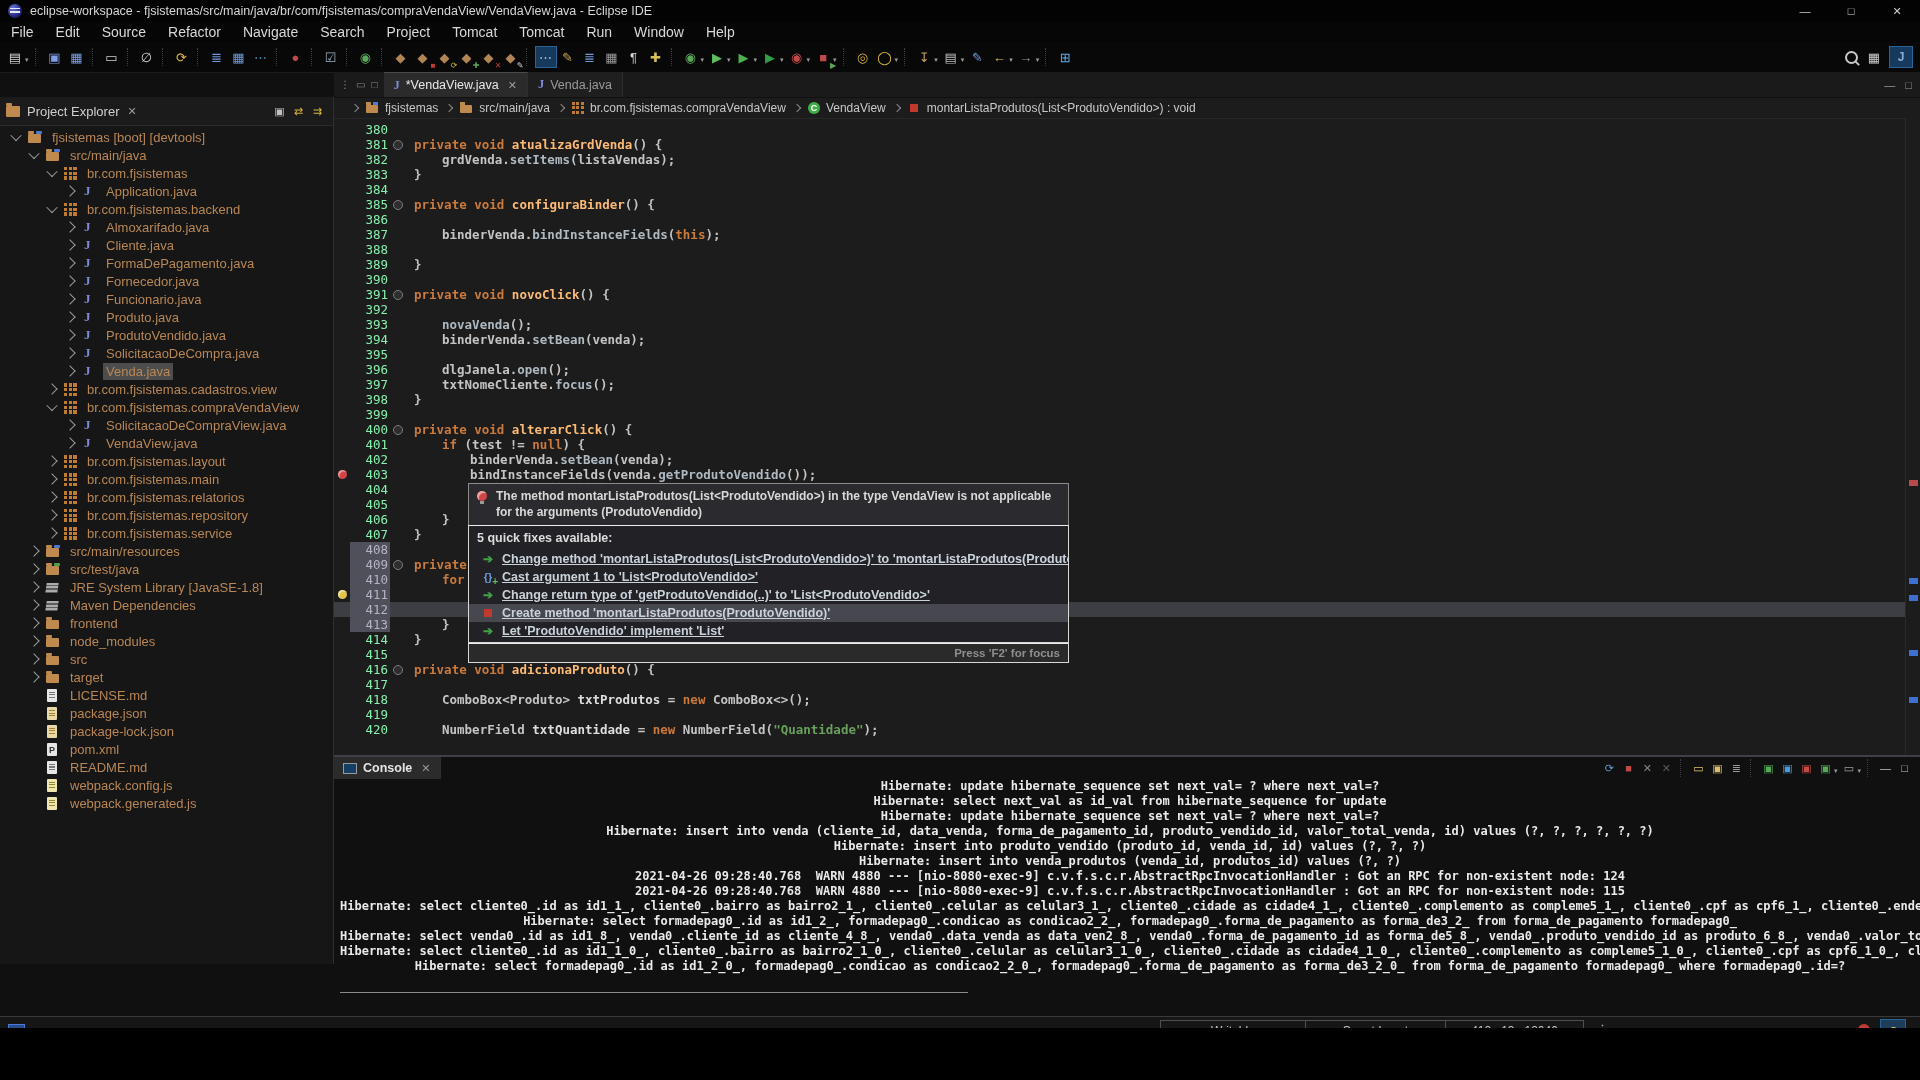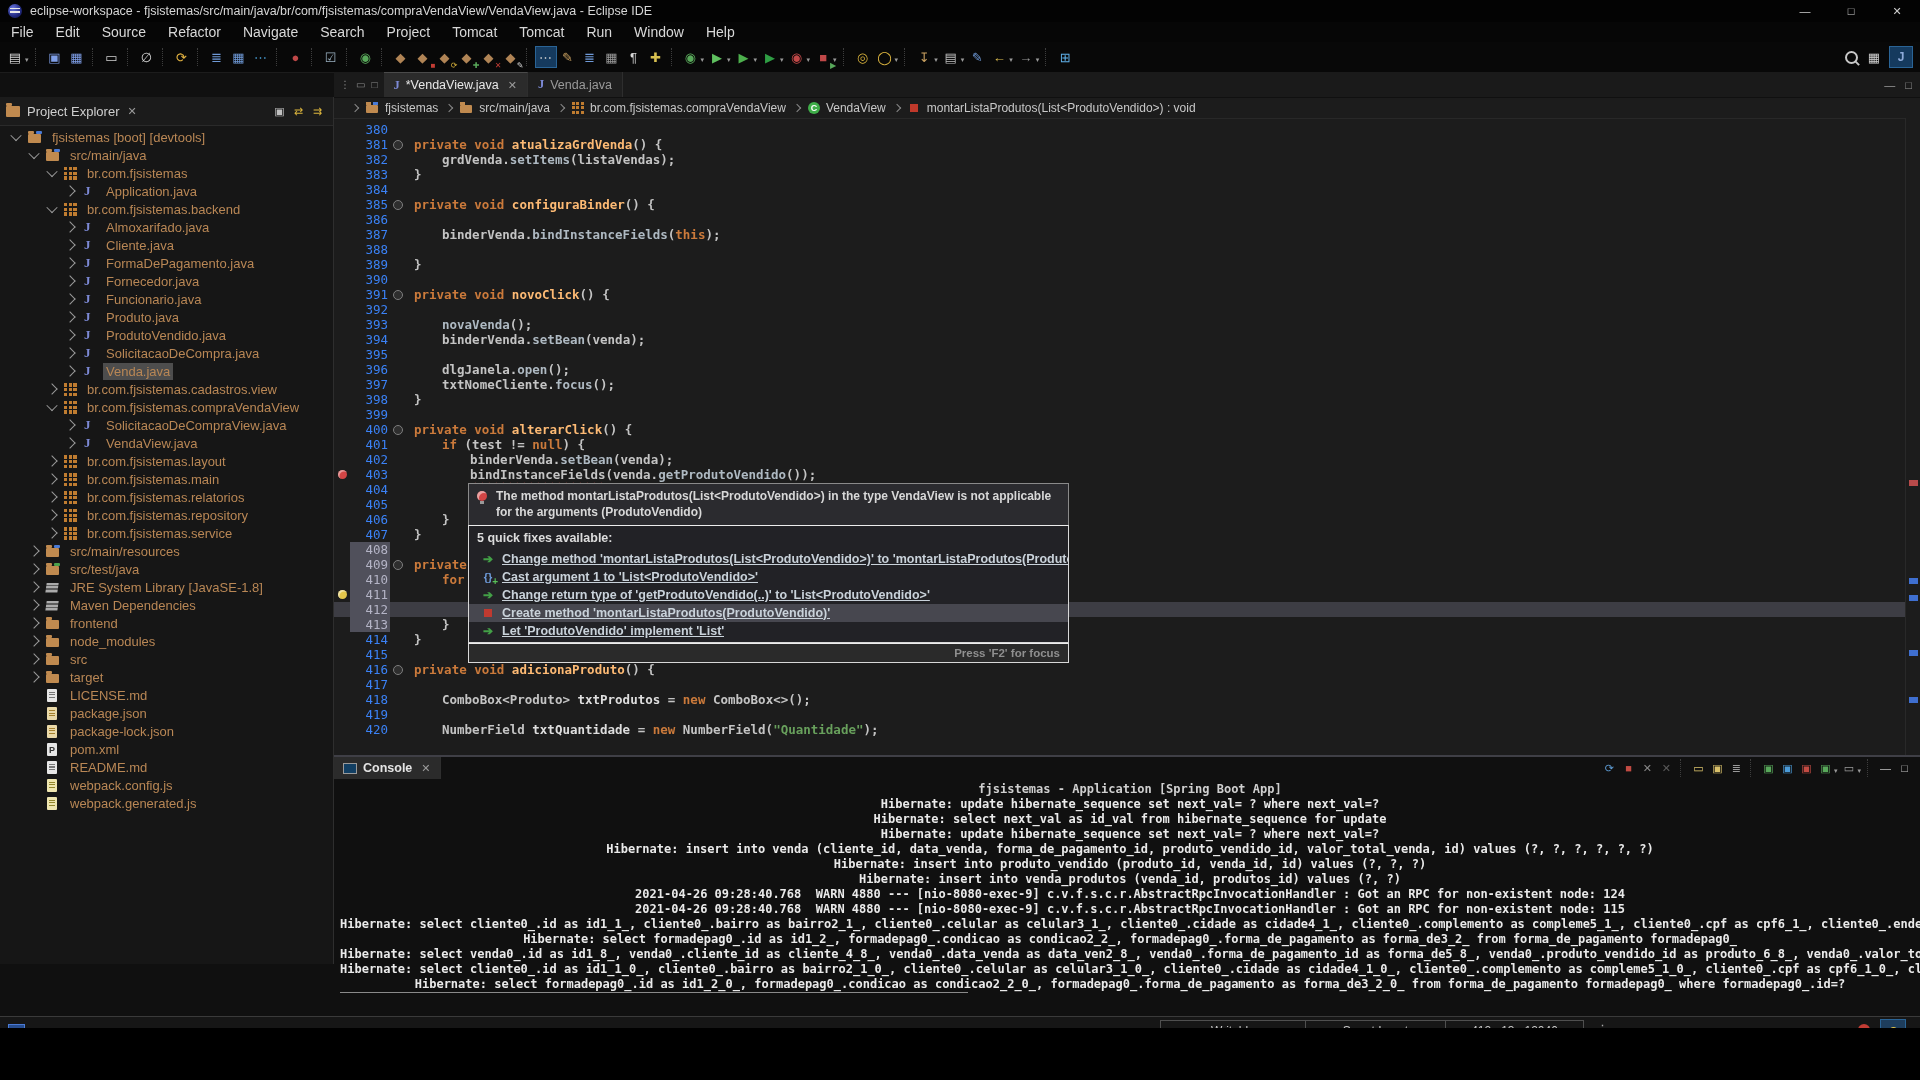--- a/index.html
+++ b/index.html
@@ -90,21 +90,21 @@
                linear-gradient(to bottom, transparent 0 3px, #1c1c1c 3px 4.5px, transparent 4.5px 7.5px, #1c1c1c 7.5px 9px, transparent 9px);}
   .ci-class{border-radius:50%;background:#3fae49;width:12px;height:12px;}
   .ci-class::after{content:"C";position:absolute;left:0;right:0;top:0;text-align:center;font:bold 9px/12px "Liberation Sans",sans-serif;color:#fff;}
   .ci-method::after{content:"";position:absolute;left:2px;top:2px;width:8px;height:8px;background:#c0392b;}
   .code{position:absolute;left:0;top:46px;right:14px;bottom:0;overflow:hidden;font:600 12.5px/15px "DejaVu Sans Mono",monospace;padding-top:4px;}
   .row{height:15px;display:flex;align-items:center;}
   .row.cur{background:#3d3d44;}
   .gmark{width:16px;display:flex;justify-content:center;flex:0 0 auto;}
   .m-err{width:9px;height:9px;border-radius:50%;background:#d24545;box-shadow:inset 1.5px 1.5px 0 rgba(255,255,255,.45);}
   .m-bulb{width:9px;height:9px;border-radius:50%;background:#e2c54b;box-shadow:inset 1.5px 1.5px 0 rgba(255,255,255,.5);}
-  .lnum{width:38px;text-align:right;color:#3b82f6;font-weight:400;flex:0 0 auto;padding-right:2px;}
+  .lnum{width:38px;text-align:right;color:#86efac;font-weight:400;flex:0 0 auto;padding-right:2px;}
   .lnum.hl{background:#50505b;color:#b4b4c6;}
   .fold{width:16px;display:flex;align-items:center;justify-content:center;flex:0 0 auto;}
   .fc{width:8px;height:8px;border:1px solid #7d7d7d;border-radius:50%;background:#2e2e2e;}
   .ct{white-space:pre;}
   .ct[data-ind="1"]{margin-left:8px}.ct[data-ind="2"]{margin-left:36px}.ct[data-ind="3"]{margin-left:64px}
   .tk-k{color:#cb7a3b}.tk-d{color:#fdba74;font-weight:700}.tk-p{color:#c4c4c4}
   .tk-c{color:#aeb9c2}.tk-s{color:#68a05c}.tk-b{color:#dedede;font-weight:700}
   .tk-e{color:#c4c4c4;text-decoration:underline wavy #d04b4b 1px;text-underline-offset:3px;}
   .ruler{position:absolute;top:46px;right:0;width:14px;bottom:0;background:#1c1c1c;border-left:1px solid #292929;}
   .mark{position:absolute;right:2px;width:9px;height:6px;display:block;}
@@ -857,21 +857,20 @@
           <span class="tbico sm" style="color: rgb(194, 75, 67);">▣</span>
           <span class="tbico sm" style="color: rgb(88, 168, 90);">▣</span>
           <span class="tbcaret">▾</span>
           <span class="tbico sm" style="color: rgb(154, 154, 154);">▭</span>
           <span class="tbcaret">▾</span>
           <span class="tsep"></span>
           <span class="tbico sm" style="color: rgb(192, 192, 192);">—</span>
           <span class="tbico sm" style="color: rgb(192, 192, 192);">□</span>
         </span>
     </div>
-    <div class="ctitle">fjsistemas - Application [Spring Boot App]</div>
     <div class="clines" id="con-lines"><div class="cline">Hibernate: update hibernate_sequence set next_val= ? where next_val=?</div><div class="cline">Hibernate: select next_val as id_val from hibernate_sequence for update</div><div class="cline">Hibernate: update hibernate_sequence set next_val= ? where next_val=?</div><div class="cline">Hibernate: insert into venda (cliente_id, data_venda, forma_de_pagamento_id, produto_vendido_id, valor_total_venda, id) values (?, ?, ?, ?, ?, ?)</div><div class="cline">Hibernate: insert into produto_vendido (produto_id, venda_id, id) values (?, ?, ?)</div><div class="cline">Hibernate: insert into venda_produtos (venda_id, produtos_id) values (?, ?)</div><div class="cline">2021-04-26 09:28:40.768  WARN 4880 --- [nio-8080-exec-9] c.v.f.s.c.r.AbstractRpcInvocationHandler : Got an RPC for non-existent node: 124</div><div class="cline">2021-04-26 09:28:40.768  WARN 4880 --- [nio-8080-exec-9] c.v.f.s.c.r.AbstractRpcInvocationHandler : Got an RPC for non-existent node: 115</div><div class="cline">Hibernate: select cliente0_.id as id1_1_, cliente0_.bairro as bairro2_1_, cliente0_.celular as celular3_1_, cliente0_.cidade as cidade4_1_, cliente0_.complemento as compleme5_1_, cliente0_.cpf as cpf6_1_, cliente0_.endereco</div><div class="cline">Hibernate: select formadepag0_.id as id1_2_, formadepag0_.condicao as condicao2_2_, formadepag0_.forma_de_pagamento as forma_de3_2_ from forma_de_pagamento formadepag0_</div><div class="cline">Hibernate: select venda0_.id as id1_8_, venda0_.cliente_id as cliente_4_8_, venda0_.data_venda as data_ven2_8_, venda0_.forma_de_pagamento_id as forma_de5_8_, venda0_.produto_vendido_id as produto_6_8_, venda0_.valor_total_ve</div><div class="cline">Hibernate: select cliente0_.id as id1_1_0_, cliente0_.bairro as bairro2_1_0_, cliente0_.celular as celular3_1_0_, cliente0_.cidade as cidade4_1_0_, cliente0_.complemento as compleme5_1_0_, cliente0_.cpf as cpf6_1_0_, cliente0_</div><div class="cline">Hibernate: select formadepag0_.id as id1_2_0_, formadepag0_.condicao as condicao2_2_0_, formadepag0_.forma_de_pagamento as forma_de3_2_0_ from forma_de_pagamento formadepag0_ where formadepag0_.id=?</div></div>
     <div class="cline-sep"></div>
   </div>
 
   <div class="statusbar">
     <span class="sb-min"></span>
     <span class="sbbox sb1">Writable</span>
     <span class="sbbox sb2">Smart Insert</span>
     <span class="sbbox sb3">412 : 13 : 12040</span>
     <span class="sbkebab">⋮</span>

